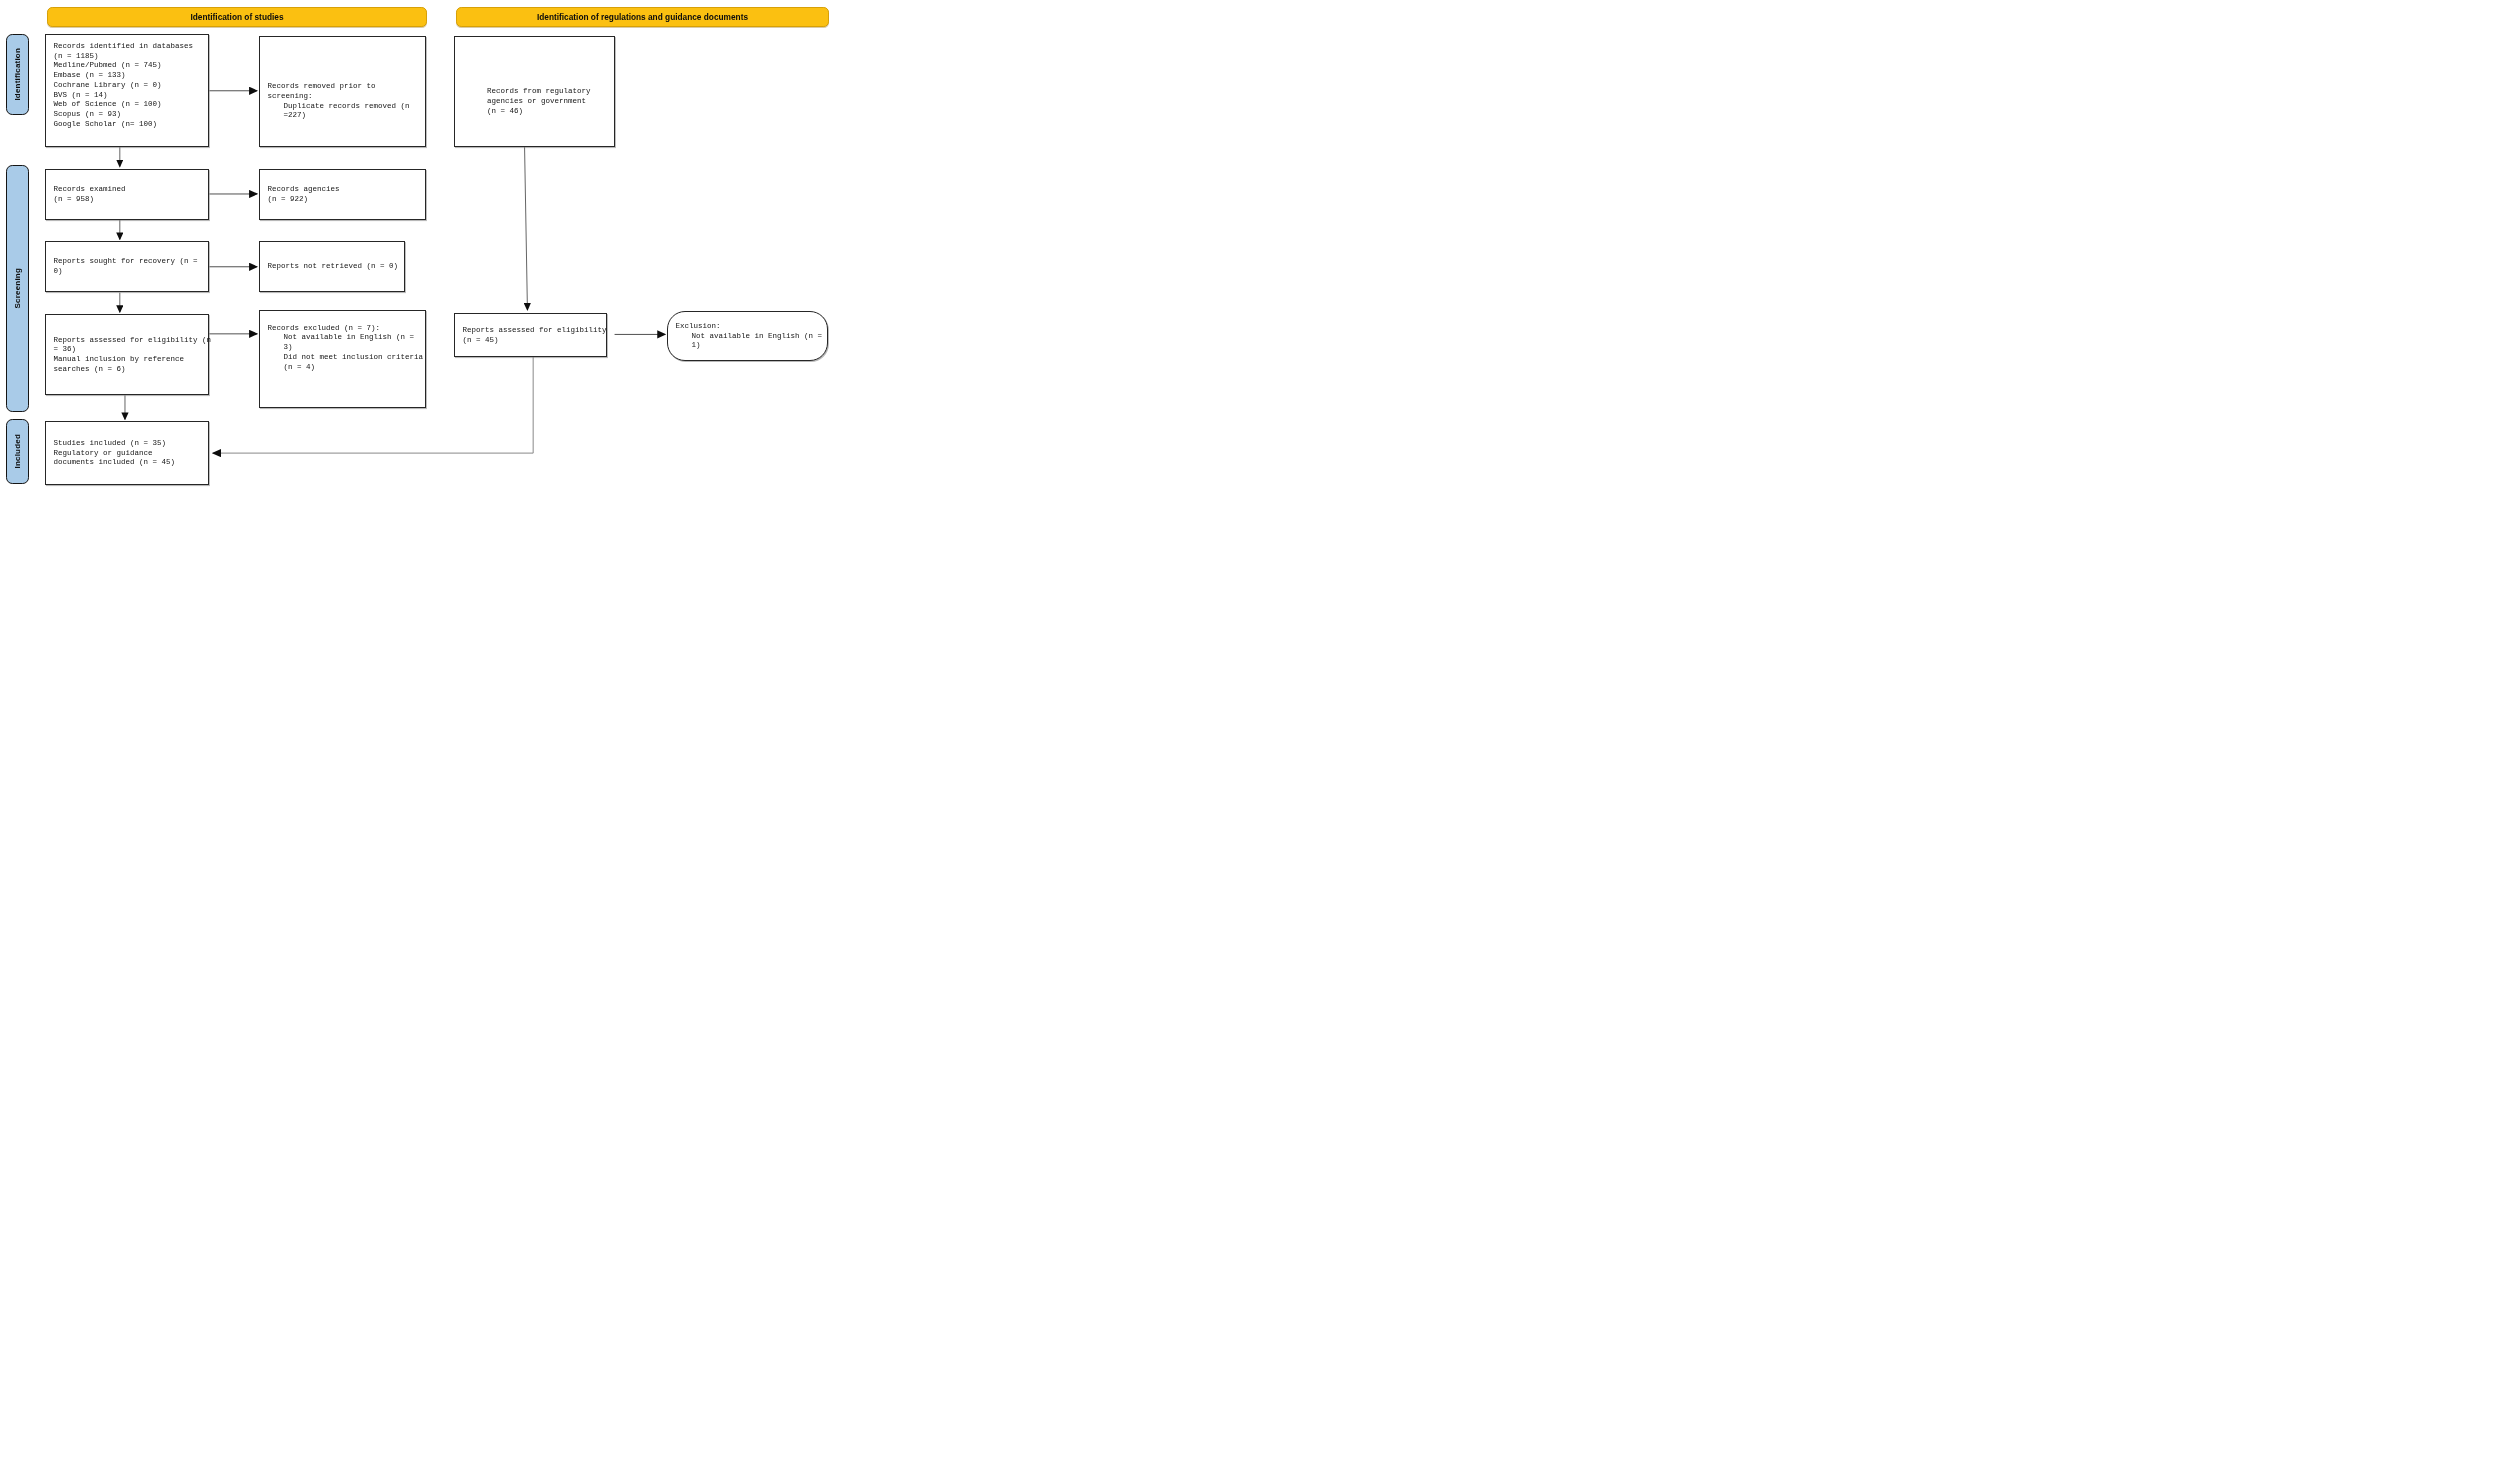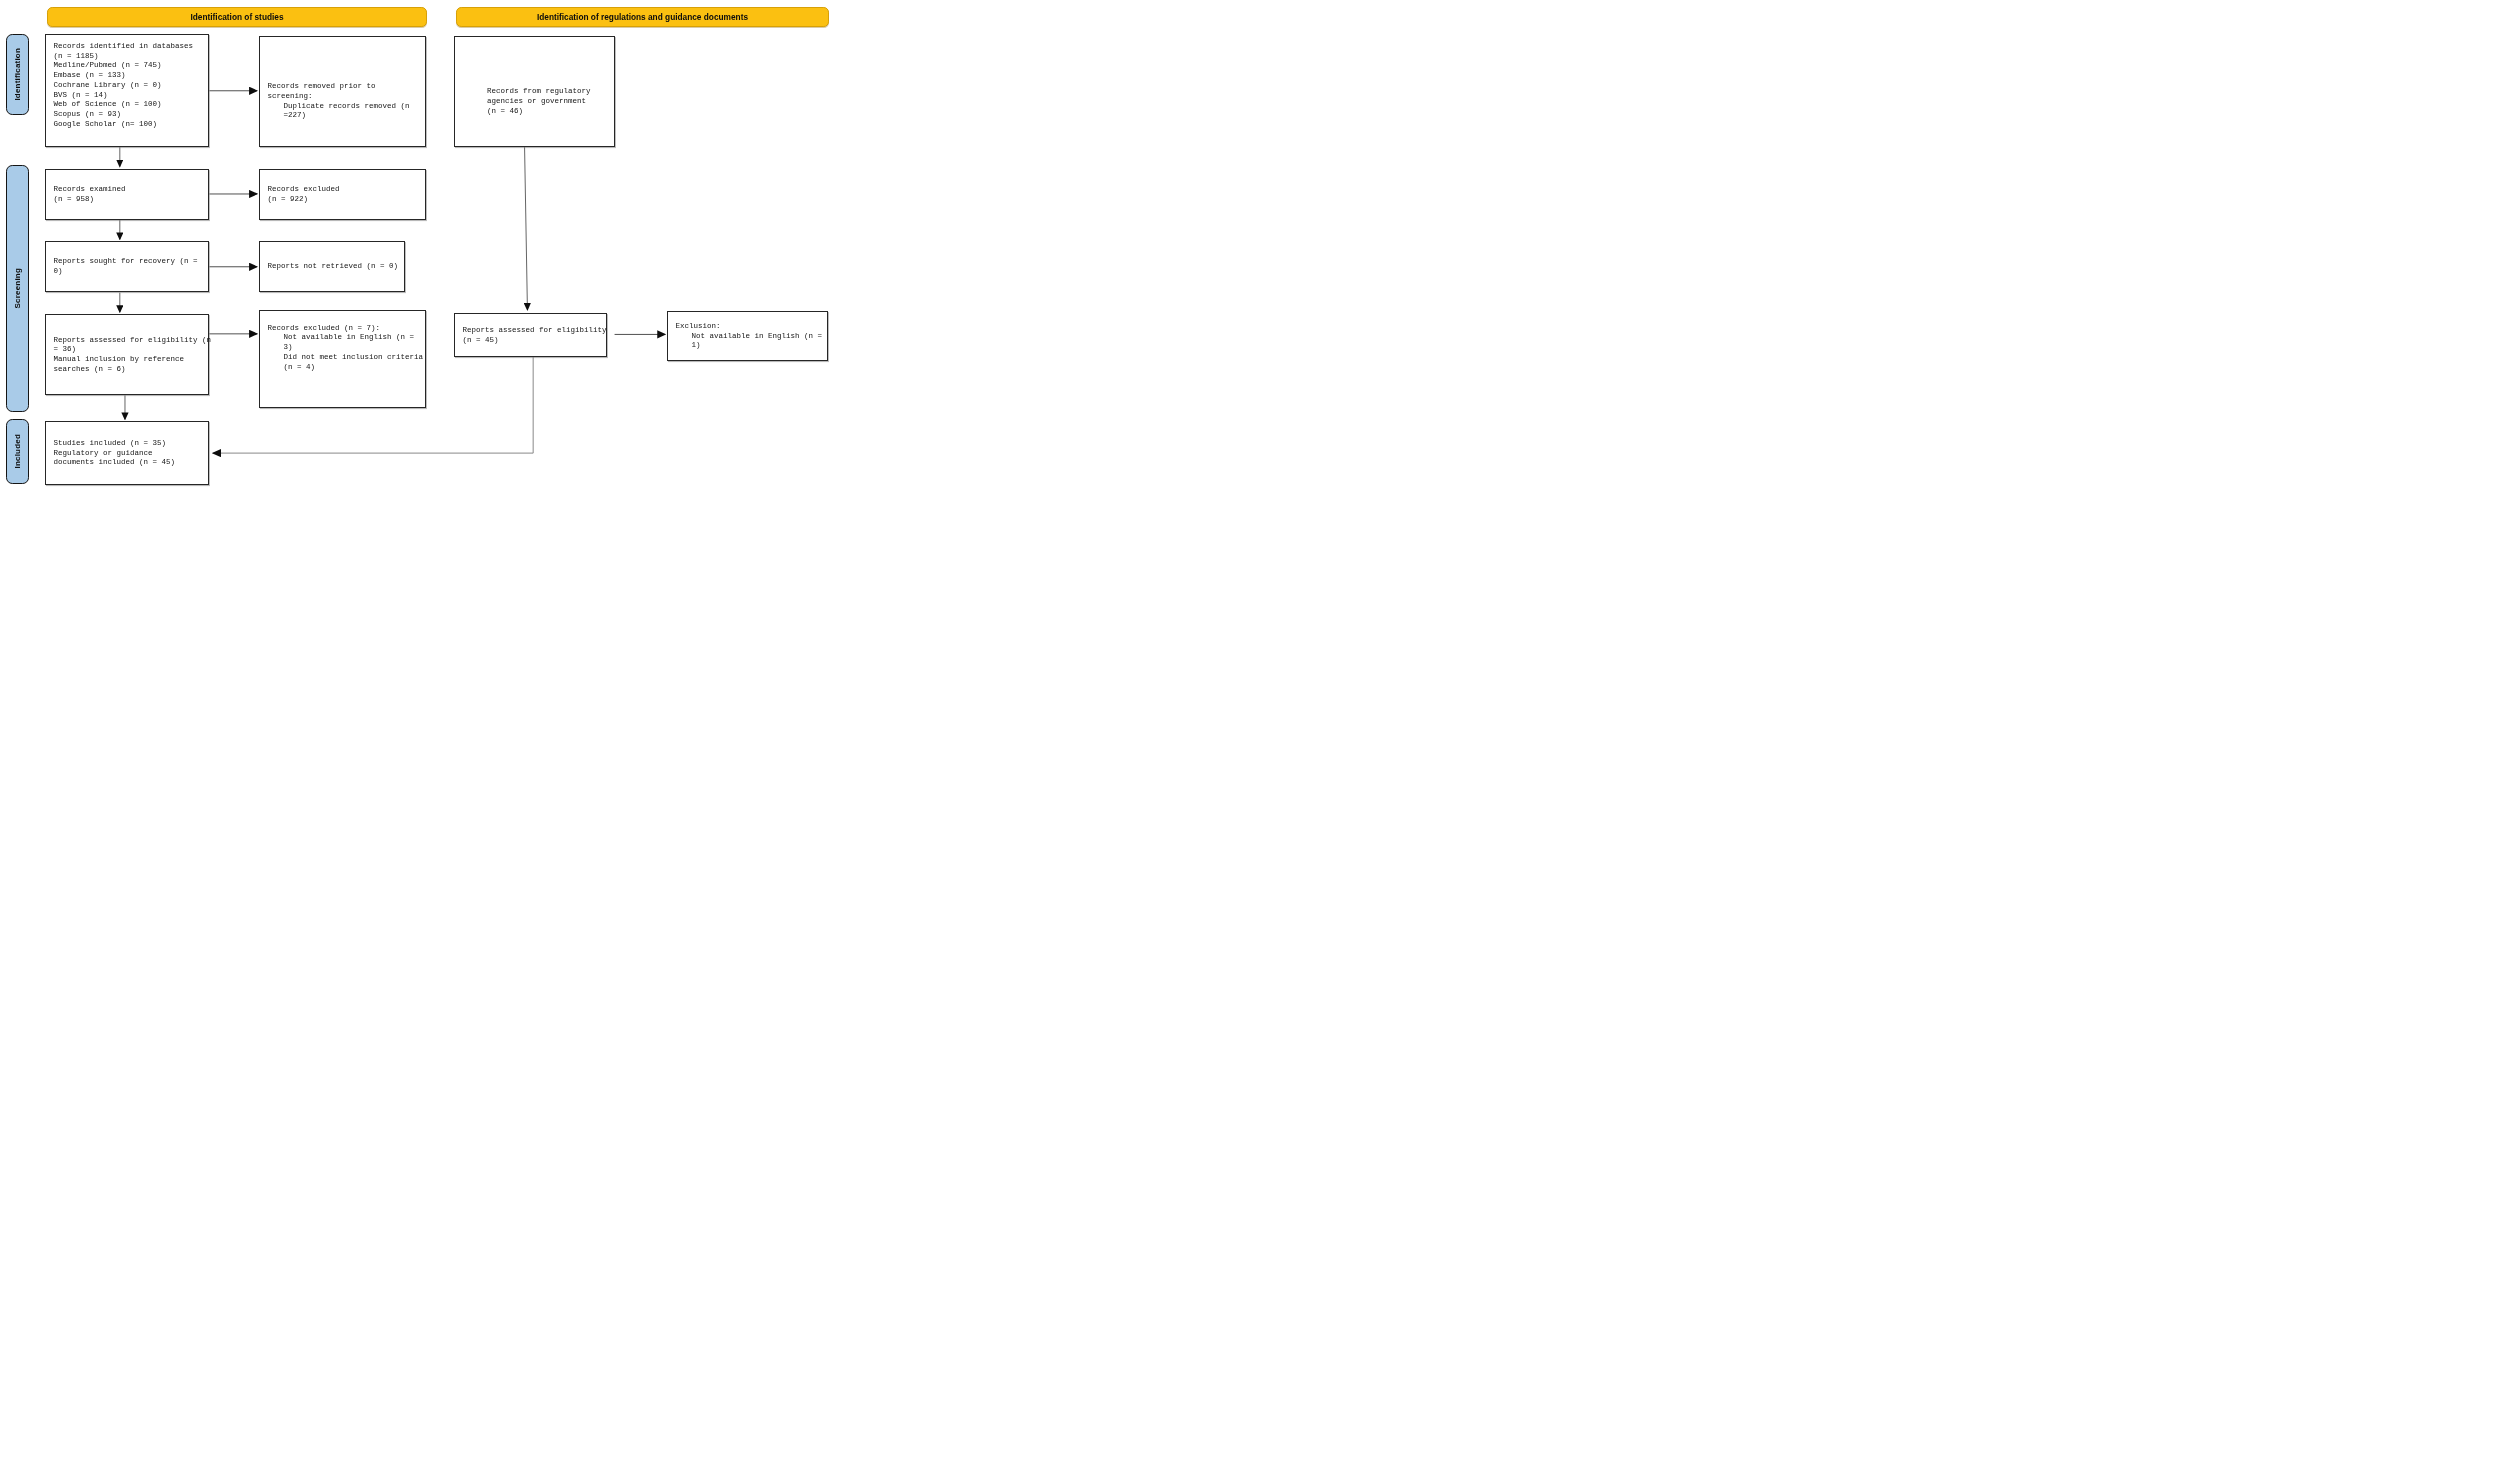--- a/index.html
+++ b/index.html
@@ -143,21 +143,21 @@
       <div class="line">agencies or government</div>
       <div class="line">(n = 46)</div>
     </div>
 
   <div class="box vcenter" style="left:45px; top:169px; width:164px; height:51px;">
       <div class="line">Records examined</div>
       <div class="line">(n = 958)</div>
     </div>
 
   <div class="box vcenter" style="left:259px; top:169px; width:167px; height:51px;">
-      <div class="line">Records excluded</div>
+      <div class="line">Records agencies</div>
       <div class="line">(n = 922)</div>
     </div>
 
   <div class="box vcenter" style="left:45px; top:241px; width:164px; height:51px;">
       <div class="line">Reports sought for recovery (n =</div>
       <div class="line">0)</div>
     </div>
 
   <div class="box vcenter" style="left:259px; top:241px; width:146px; height:51px;">
       <div class="line">Reports not retrieved (n = 0)</div>
@@ -176,21 +176,21 @@
       <div class="line indent">3)</div>
       <div class="line indent">Did not meet inclusion criteria</div>
       <div class="line indent">(n = 4)</div>
     </div>
 
   <div class="box vcenter" style="left:454px; top:313px; width:153px; height:44px;">
       <div class="line">Reports assessed for eligibility</div>
       <div class="line">(n = 45)</div>
     </div>
 
-  <div class="box vcenter" style="left:667px; top:311px; width:161px; height:50px;">
+  <div class="box vcenter" style="left:667px; top:311px; width:161px; height:50px;border-radius:18px;">
       <div class="line">Exclusion:</div>
       <div class="line indent">Not available in English (n =</div>
       <div class="line indent">1)</div>
     </div>
 
   <div class="box vcenter" style="left:45px; top:421px; width:164px; height:64px;">
       <div class="line">Studies included (n = 35)</div>
       <div class="line">Regulatory or guidance</div>
       <div class="line">documents included (n = 45)</div>
     </div>

